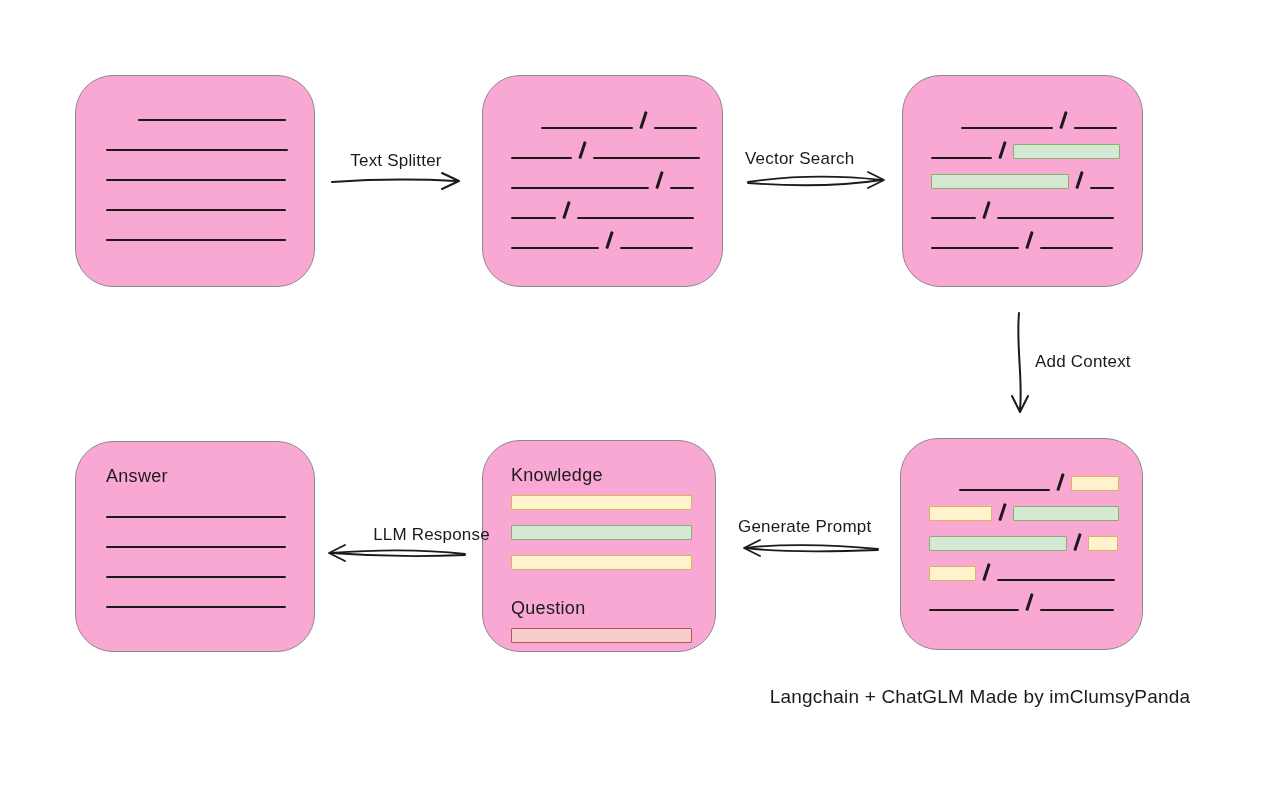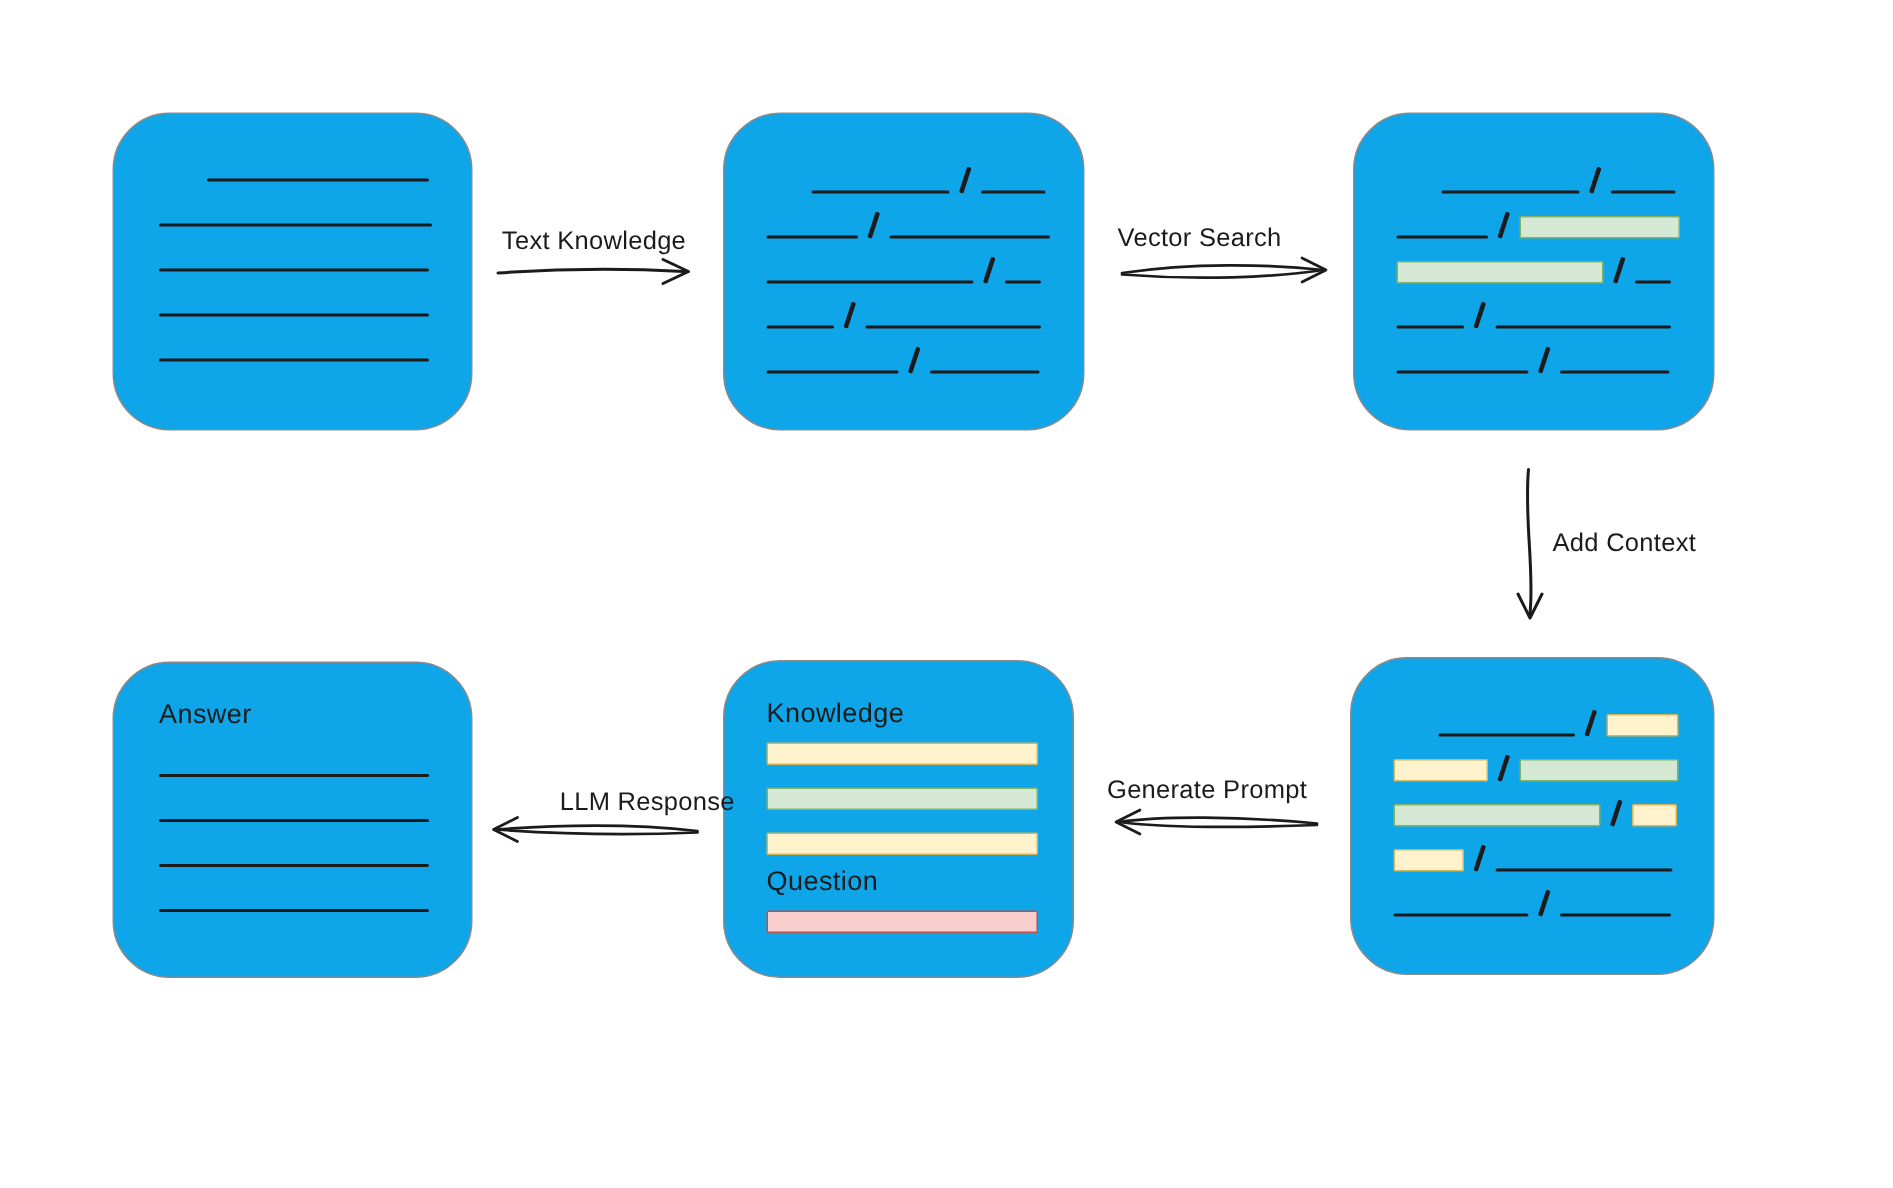--- a/index.html
+++ b/index.html
@@ -7,21 +7,21 @@
     position: relative;
     width: 1262px;
     height: 792px;
     background: #ffffff;
     font-family: "Liberation Sans", sans-serif;
     color: #1b1b1b;
     overflow: hidden;
   }
   .node {
     position: absolute;
-    background: #0ea5e9;
+    background: #f9a8d4;
     border: 1.6px solid #8a8a8a;
     border-radius: 38px;
     box-sizing: border-box;
   }
   .rows { display: flex; flex-direction: column; gap: 15px; }
   .chunk-row { display: flex; align-items: flex-end; height: 15px; }
   .seg-line { height: 2px; background: #1b1b1b; border-radius: 1px; flex-shrink: 0; }
   .seg-chunk { height: 15px; border: 1.6px solid; box-sizing: border-box; border-radius: 1px; flex-shrink: 0; }
   .slash {
     width: 2.6px; height: 18px; background: #1b1b1b; border-radius: 1px;
@@ -145,21 +145,21 @@
   </div>
 
   <div class="node" style="left:482px; top:440px; width:234px; height:212px;">
     <div style="padding:24px 23px 36px 28px;">
       <div class="node-label">Knowledge</div>
       <div>
           <div class="prompt-bar" style="background: rgb(255, 242, 204); border-color: rgb(214, 182, 86);"></div>
           <div class="prompt-bar" style="background: rgb(213, 232, 212); border-color: rgb(130, 179, 102);"></div>
           <div class="prompt-bar" style="background: rgb(255, 242, 204); border-color: rgb(214, 182, 86);"></div>
         </div>
-      <div class="node-label" style="margin-top:7px;">Question</div>
+      <div class="node-label" style="margin-top:28px;">Question</div>
       <div>
           <div class="prompt-bar" style="background: rgb(248, 206, 204); border-color: rgb(184, 84, 80);"></div>
         </div>
     </div>
   </div>
 
   <div class="node" style="left:900px; top:438px; width:243px; height:212px;">
     <div class="rows" style="padding:37px 28px;">
         <div class="chunk-row">
           <div class="seg-line" style="width: 91px; margin-left: 30px;"></div>
@@ -208,20 +208,21 @@
       <path d="M878,550 C 825,552 778,552 746,548"></path>
       <polyline points="760,540 744,548 760,556"></polyline>
     </g>
     <g stroke="#1b1b1b" stroke-width="1.8" fill="none" stroke-linecap="round" stroke-linejoin="round">
       <path d="M465,554 C 420,549 372,550 331,553"></path>
       <path d="M465,555 C 418,557 372,556 331,553"></path>
       <polyline points="345,545 329,553 345,561"></polyline>
     </g>
   </svg>
 
-  <div class="arrow-label" style="left:330px; top:151px; width:132px; text-align:center;">Text Knowledge</div>
+  <div class="arrow-label" style="left:330px; top:151px; width:132px; text-align:center;">Text Splitter</div>
   <div class="arrow-label" style="left:745px; top:149px; width:140px; ">Vector Search</div>
   <div class="arrow-label" style="left:1035px; top:352px;">Add Context</div>
   <div class="arrow-label" style="left:738px; top:517px; width:145px; text-align:left;">Generate Prompt</div>
   <div class="arrow-label" style="left:330px; top:525px; width:125px; text-align:center;margin-left:39px;">LLM Response</div>
 
+  <div class="caption">Langchain + ChatGLM Made by imClumsyPanda</div>
 
 </div>
 
 </body></html>

